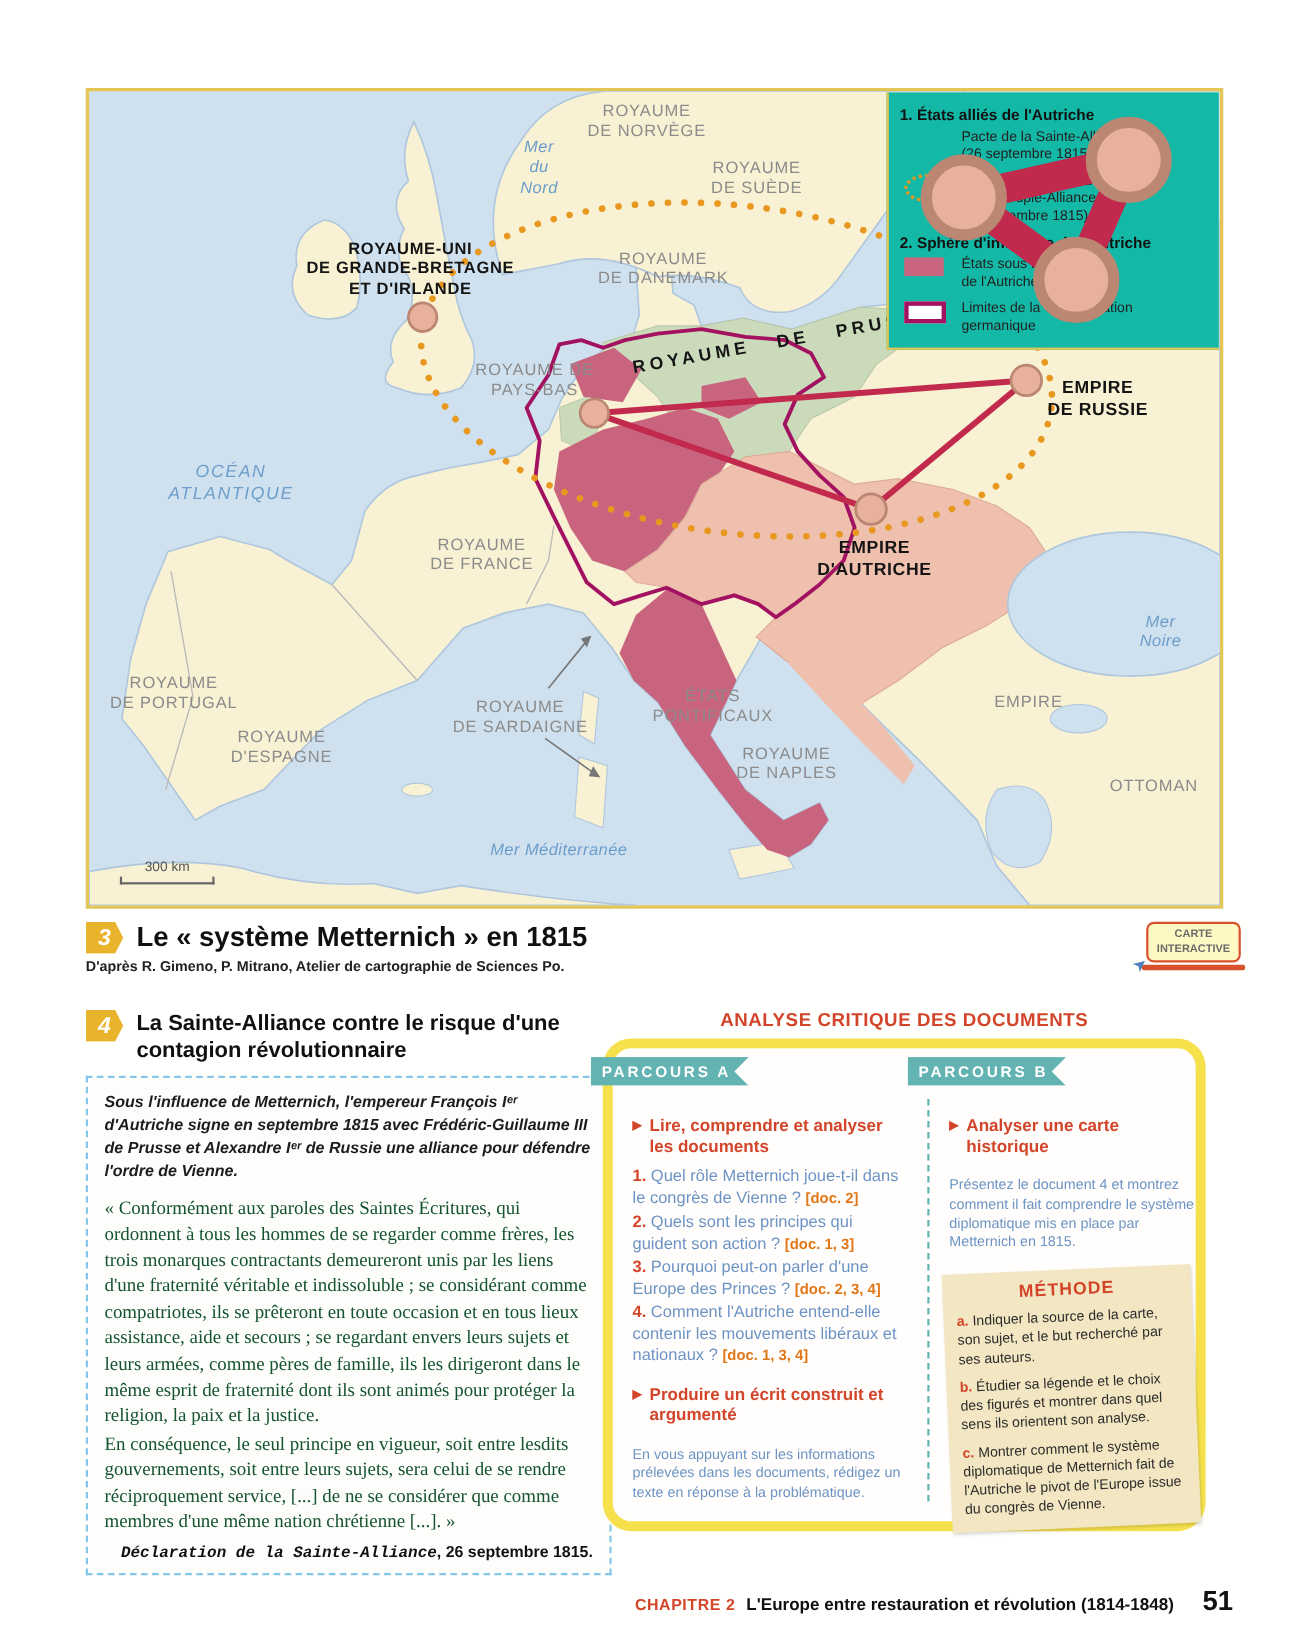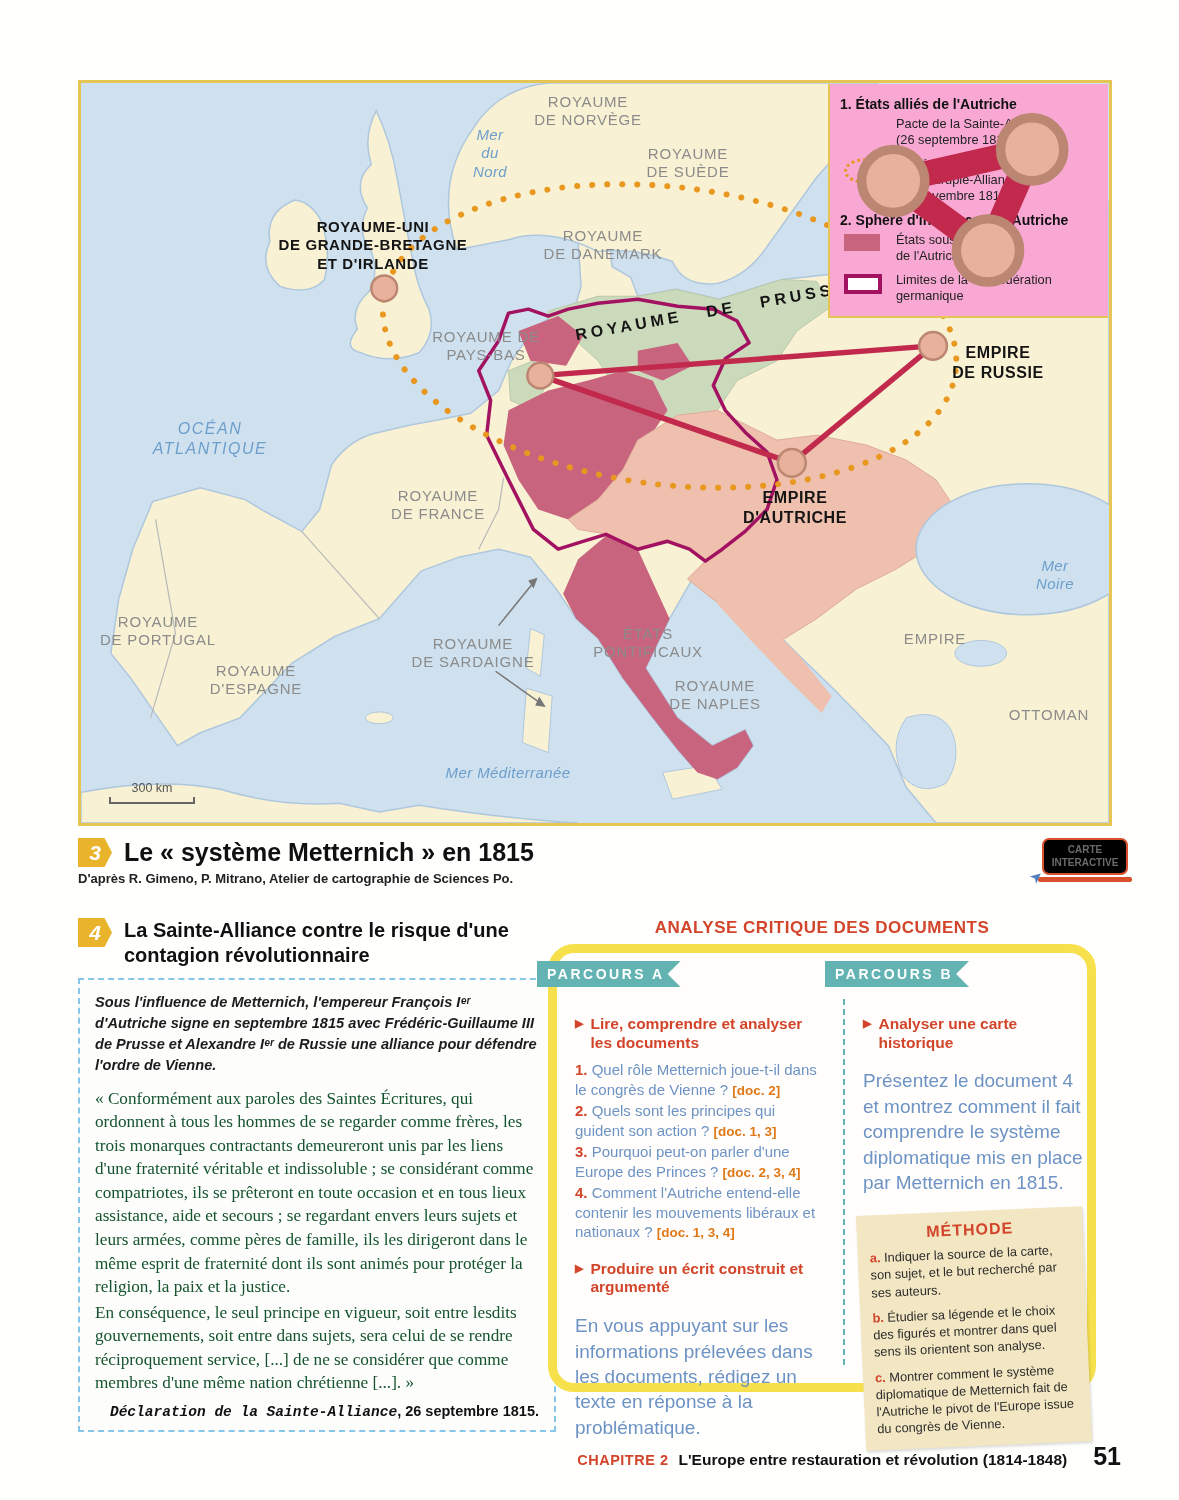--- a/index.html
+++ b/index.html
@@ -10,37 +10,37 @@
   #map svg{position:absolute;left:0;top:0;width:100%;height:100%;}
   .mlabel{position:absolute;transform:translate(-50%,-50%);text-align:center;color:#8b8b8b;font-size:15px;line-height:1.22;letter-spacing:.8px;white-space:pre-line;font-weight:400;}
   .mlabel.dark{color:#141414;font-weight:700;letter-spacing:.6px;}
   .mlabel.sea{color:#6d9ecb;font-style:italic;letter-spacing:.4px;font-size:15px;}
   .mlabel.ocean{color:#6d9ecb;font-style:italic;letter-spacing:1.5px;font-size:16px;}
   .mlabel.prusse{transform:translate(-50%,-50%) rotate(-10deg);letter-spacing:4px;word-spacing:16px;font-size:16px;}
   #scalebar{position:absolute;left:28px;top:698px;width:86px;text-align:center;color:#555;font-size:12.5px;}
   #scalebar .bar{margin-top:2px;height:5px;border-bottom:2px solid #666;border-left:2px solid #666;border-right:2px solid #666;}
 
   
-  #legend{position:absolute;right:1px;top:1px;width:280px;background:#f9a8d4;border-left:2px solid #e5c654;border-bottom:2px solid #e5c654;padding:8px 10px 12px 10px;box-sizing:border-box;}
+  #legend{position:absolute;right:1px;top:1px;width:302px;background:#14b8a6;border-left:2px solid #e5c654;border-bottom:2px solid #e5c654;padding:8px 10px 12px 10px;box-sizing:border-box;}
   #legend .lsec{font-weight:700;color:#111;font-size:14px;margin:4px 0 4px 0;}
   #legend .lrow{display:flex;align-items:flex-start;margin:4px 0 8px 4px;}
   #legend .lglyph{width:52px;flex:0 0 52px;display:flex;justify-content:flex-start;padding-top:2px;}
   #legend .ltext{font-size:12.8px;color:#222;line-height:1.25;white-space:pre-line;}
   .dotted-oval{width:38px;height:20px;border:3px dotted #e8971f;border-radius:50%;}
   .swatch-pink{width:36px;height:17px;background:#c9647f;}
   .swatch-outline{width:30px;height:12px;background:#fff;border:4px solid #a31261;}
 
   
   .badge{display:inline-block;background:#e9b42c;color:#fff;font-weight:700;font-style:italic;font-size:21px;line-height:29px;width:34px;height:29px;text-align:center;clip-path:polygon(0 0,78% 0,100% 50%,78% 100%,0 100%);}
   #caption3{position:absolute;left:78px;top:838px;width:700px;}
   #caption3 .cap-line{display:flex;align-items:center;gap:12px;}
   #caption3 .cap-title{font-weight:700;font-size:25px;color:#101010;}
   #caption3 .cap-src{margin-top:4px;font-size:13px;font-weight:700;color:#222;font-stretch:condensed;}
   #carte-int{position:absolute;left:1042px;top:838px;width:86px;cursor:pointer;}
-  #carte-int .screen{border:2.5px solid #d8502c;border-radius:7px;background:#000000;padding:4px 2px;text-align:center;color:#6b6b6b;font-size:10px;line-height:1.25;font-weight:700;}
+  #carte-int .screen{border:2.5px solid #d8502c;border-radius:7px;background:#fef9c3;padding:4px 2px;text-align:center;color:#6b6b6b;font-size:10px;line-height:1.25;font-weight:700;}
   #carte-int .base{height:5px;background:#d8502c;border-radius:2px;margin:2px -4px 0 -4px;}
   #carte-int .cursor{position:absolute;left:-12px;bottom:-4px;color:#4f7fbe;font-size:15px;transform:rotate(-40deg);}
 
   
   #doc4{position:absolute;left:78px;top:918px;width:478px;}
   #doc4 .d-title{font-weight:700;font-size:20px;color:#101010;line-height:1.25;margin-bottom:10px;}
   #doc4 .d-title .badge{float:left;margin-right:12px;}
   #doc4 .d-box{border:2px dashed #86c6e8;padding:12px 15px 10px 15px;background:#fdfdfc;}
   #doc4 .d-intro{font-weight:700;font-style:italic;font-size:14.6px;line-height:1.45;color:#1c1c1c;margin:0 0 10px 0;}
   #doc4 .d-quote{font-family:"Liberation Serif",serif;font-size:17.2px;line-height:1.37;color:#14532d;margin:0;}
@@ -57,21 +57,21 @@
   .banner.b{left:268px;}
   .banner .fold{position:absolute;left:0;top:-6px;width:0;height:0;border-bottom:6px solid #2f7e7e;border-left:8px solid transparent;}
   #colA{position:absolute;left:18px;top:56px;width:244px;}
   #colB{position:absolute;left:306px;top:56px;width:226px;}
   #divider{position:absolute;left:286px;top:46px;bottom:18px;border-left:2px dashed #63b3b3;}
   .sec-h{display:flex;gap:7px;color:#d2452a;font-weight:700;font-size:15.5px;line-height:1.2;margin:6px 0 8px 0;font-stretch:condensed;}
   .sec-h .tri{font-size:11px;padding-top:2px;}
   .q{margin:0 0 2px 0;font-size:15px;line-height:1.3;color:#6d93c4;}
   .q .qnum{color:#d2452a;font-weight:700;}
   .q .qref{color:#e07818;font-weight:700;font-size:13.5px;}
-  .btext{font-size:19px;line-height:1.34;color:#6d93c4;margin:16px 0 6px 0;}
+  .btext{font-size:13px;line-height:1.34;color:#6d93c4;margin:16px 0 6px 0;}
   #methode{margin-top:16px;margin-left:-2px;width:226px;background:#f3e6c2;padding:10px 12px 12px 12px;box-sizing:border-box;transform:rotate(-2.5deg);box-shadow:1px 2px 3px rgba(0,0,0,.15);}
   #methode .m-title{text-align:center;color:#d2452a;font-weight:700;font-size:16px;letter-spacing:1px;font-stretch:condensed;margin-bottom:6px;}
   #methode .m-item{font-size:12.8px;line-height:1.35;color:#2c2c2c;margin:0 0 8px 0;}
   #methode .m-item .ml{color:#d2452a;font-weight:700;}
 
   
   #footer{position:absolute;right:58px;top:1442px;display:flex;align-items:baseline;gap:10px;}
   #footer .f-chap{color:#d2452a;font-weight:700;font-size:14.5px;letter-spacing:.5px;}
   #footer .f-title{color:#111;font-weight:700;font-size:15.5px;}
   #footer .f-page{color:#111;font-weight:700;font-size:25px;margin-left:16px;}
@@ -262,21 +262,21 @@
   </div>
 
   <div id="doc4">
     <div class="d-title">
       <span class="badge">4</span>
       <span>La Sainte-Alliance contre le risque d'une contagion révolutionnaire</span>
     </div>
     <div class="d-box">
       <p class="d-intro">Sous l'influence de Metternich, l'empereur François Iᵉʳ d'Autriche signe en septembre 1815 avec Frédéric-Guillaume III de Prusse et Alexandre Iᵉʳ de Russie une alliance pour défendre l'ordre de Vienne.</p>
       <p class="d-quote">« Conformément aux paroles des Saintes Écritures, qui ordonnent à tous les hommes de se regarder comme frères, les trois monarques contractants demeureront unis par les liens d'une fraternité véritable et indissoluble ; se considérant comme compatriotes, ils se prêteront en toute occasion et en tous lieux assistance, aide et secours ; se regardant envers leurs sujets et leurs armées, comme pères de famille, ils les dirigeront dans le même esprit de fraternité dont ils sont animés pour protéger la religion, la paix et la justice.</p>
-      <p class="d-quote">En conséquence, le seul principe en vigueur, soit entre lesdits gouvernements, soit entre dans sujets, sera celui de se rendre réciproquement service, [...] de ne se considérer que comme membres d'une même nation chrétienne [...]. »</p>
+      <p class="d-quote">En conséquence, le seul principe en vigueur, soit entre lesdits gouvernements, soit entre leurs sujets, sera celui de se rendre réciproquement service, [...] de ne se considérer que comme membres d'une même nation chrétienne [...]. »</p>
       <div class="d-cite">
         <span class="it">Déclaration de la Sainte-Alliance</span><span>, 26 septembre 1815.</span>
       </div>
     </div>
   </div>
 
   <div id="analysis">
     <div class="a-head">ANALYSE CRITIQUE DES DOCUMENTS</div>
     <div id="ybox">
       <div class="banner a"><span class="fold"></span><span>PARCOURS A</span></div>

